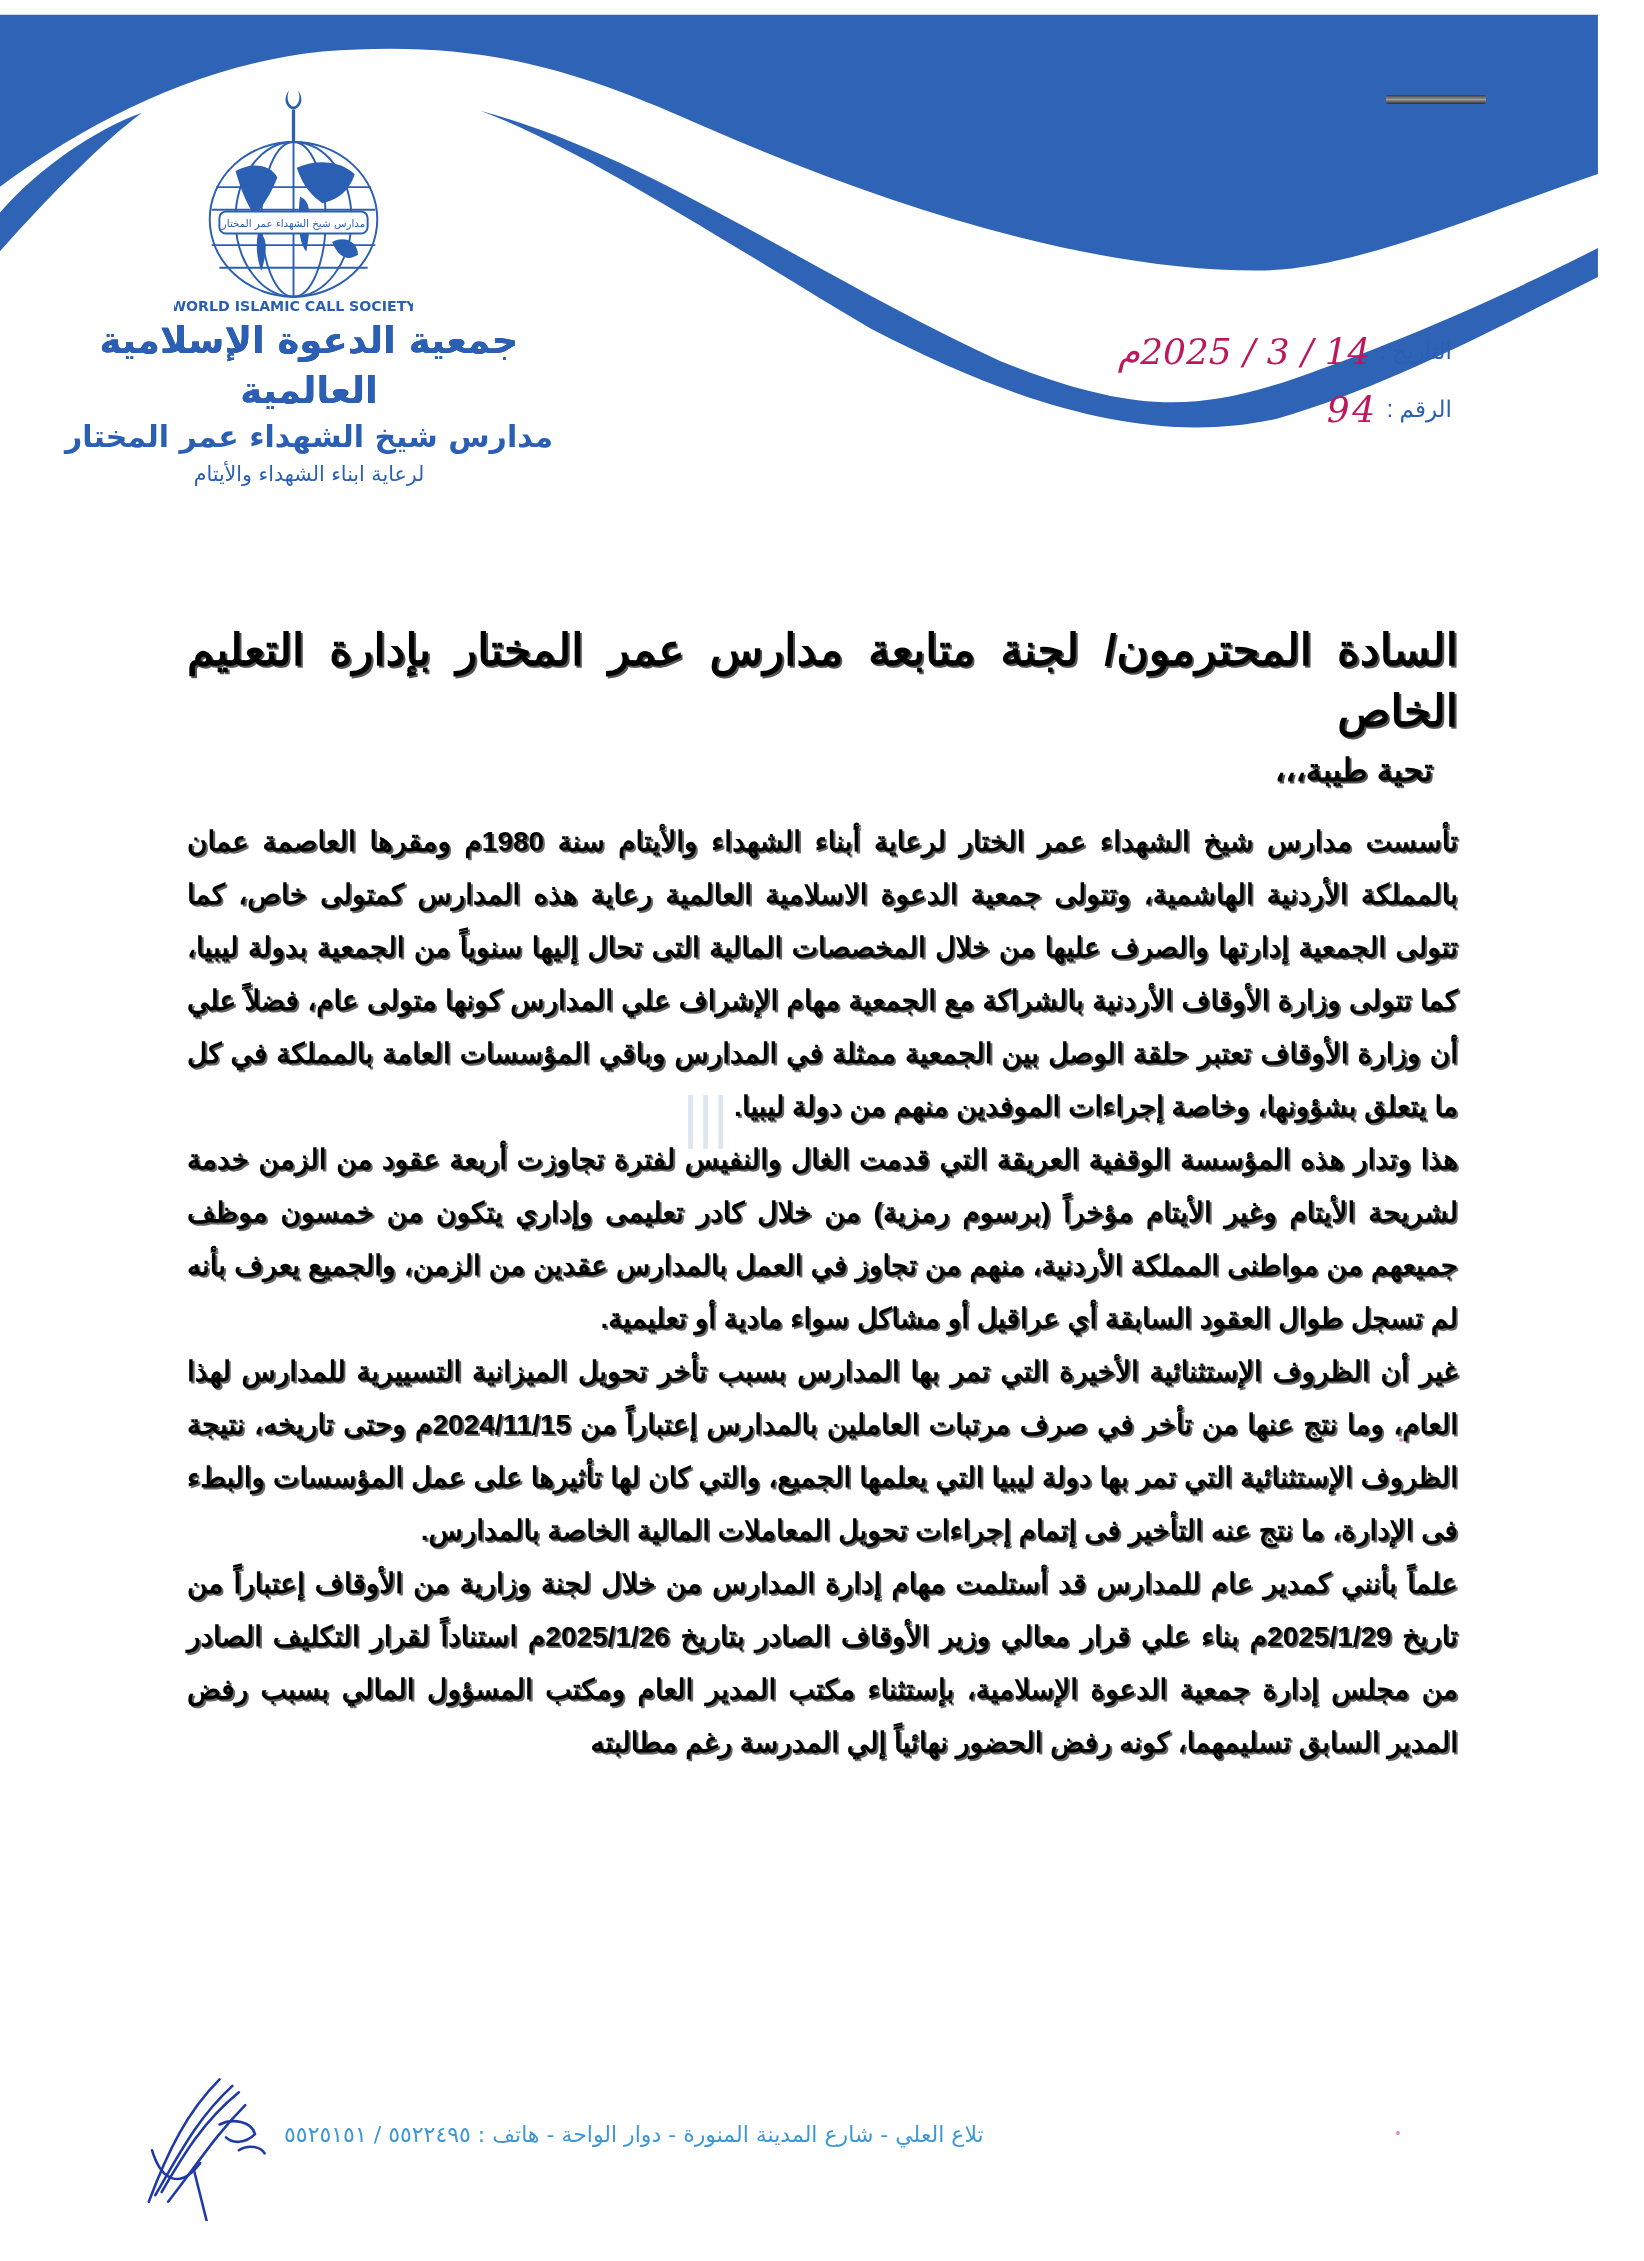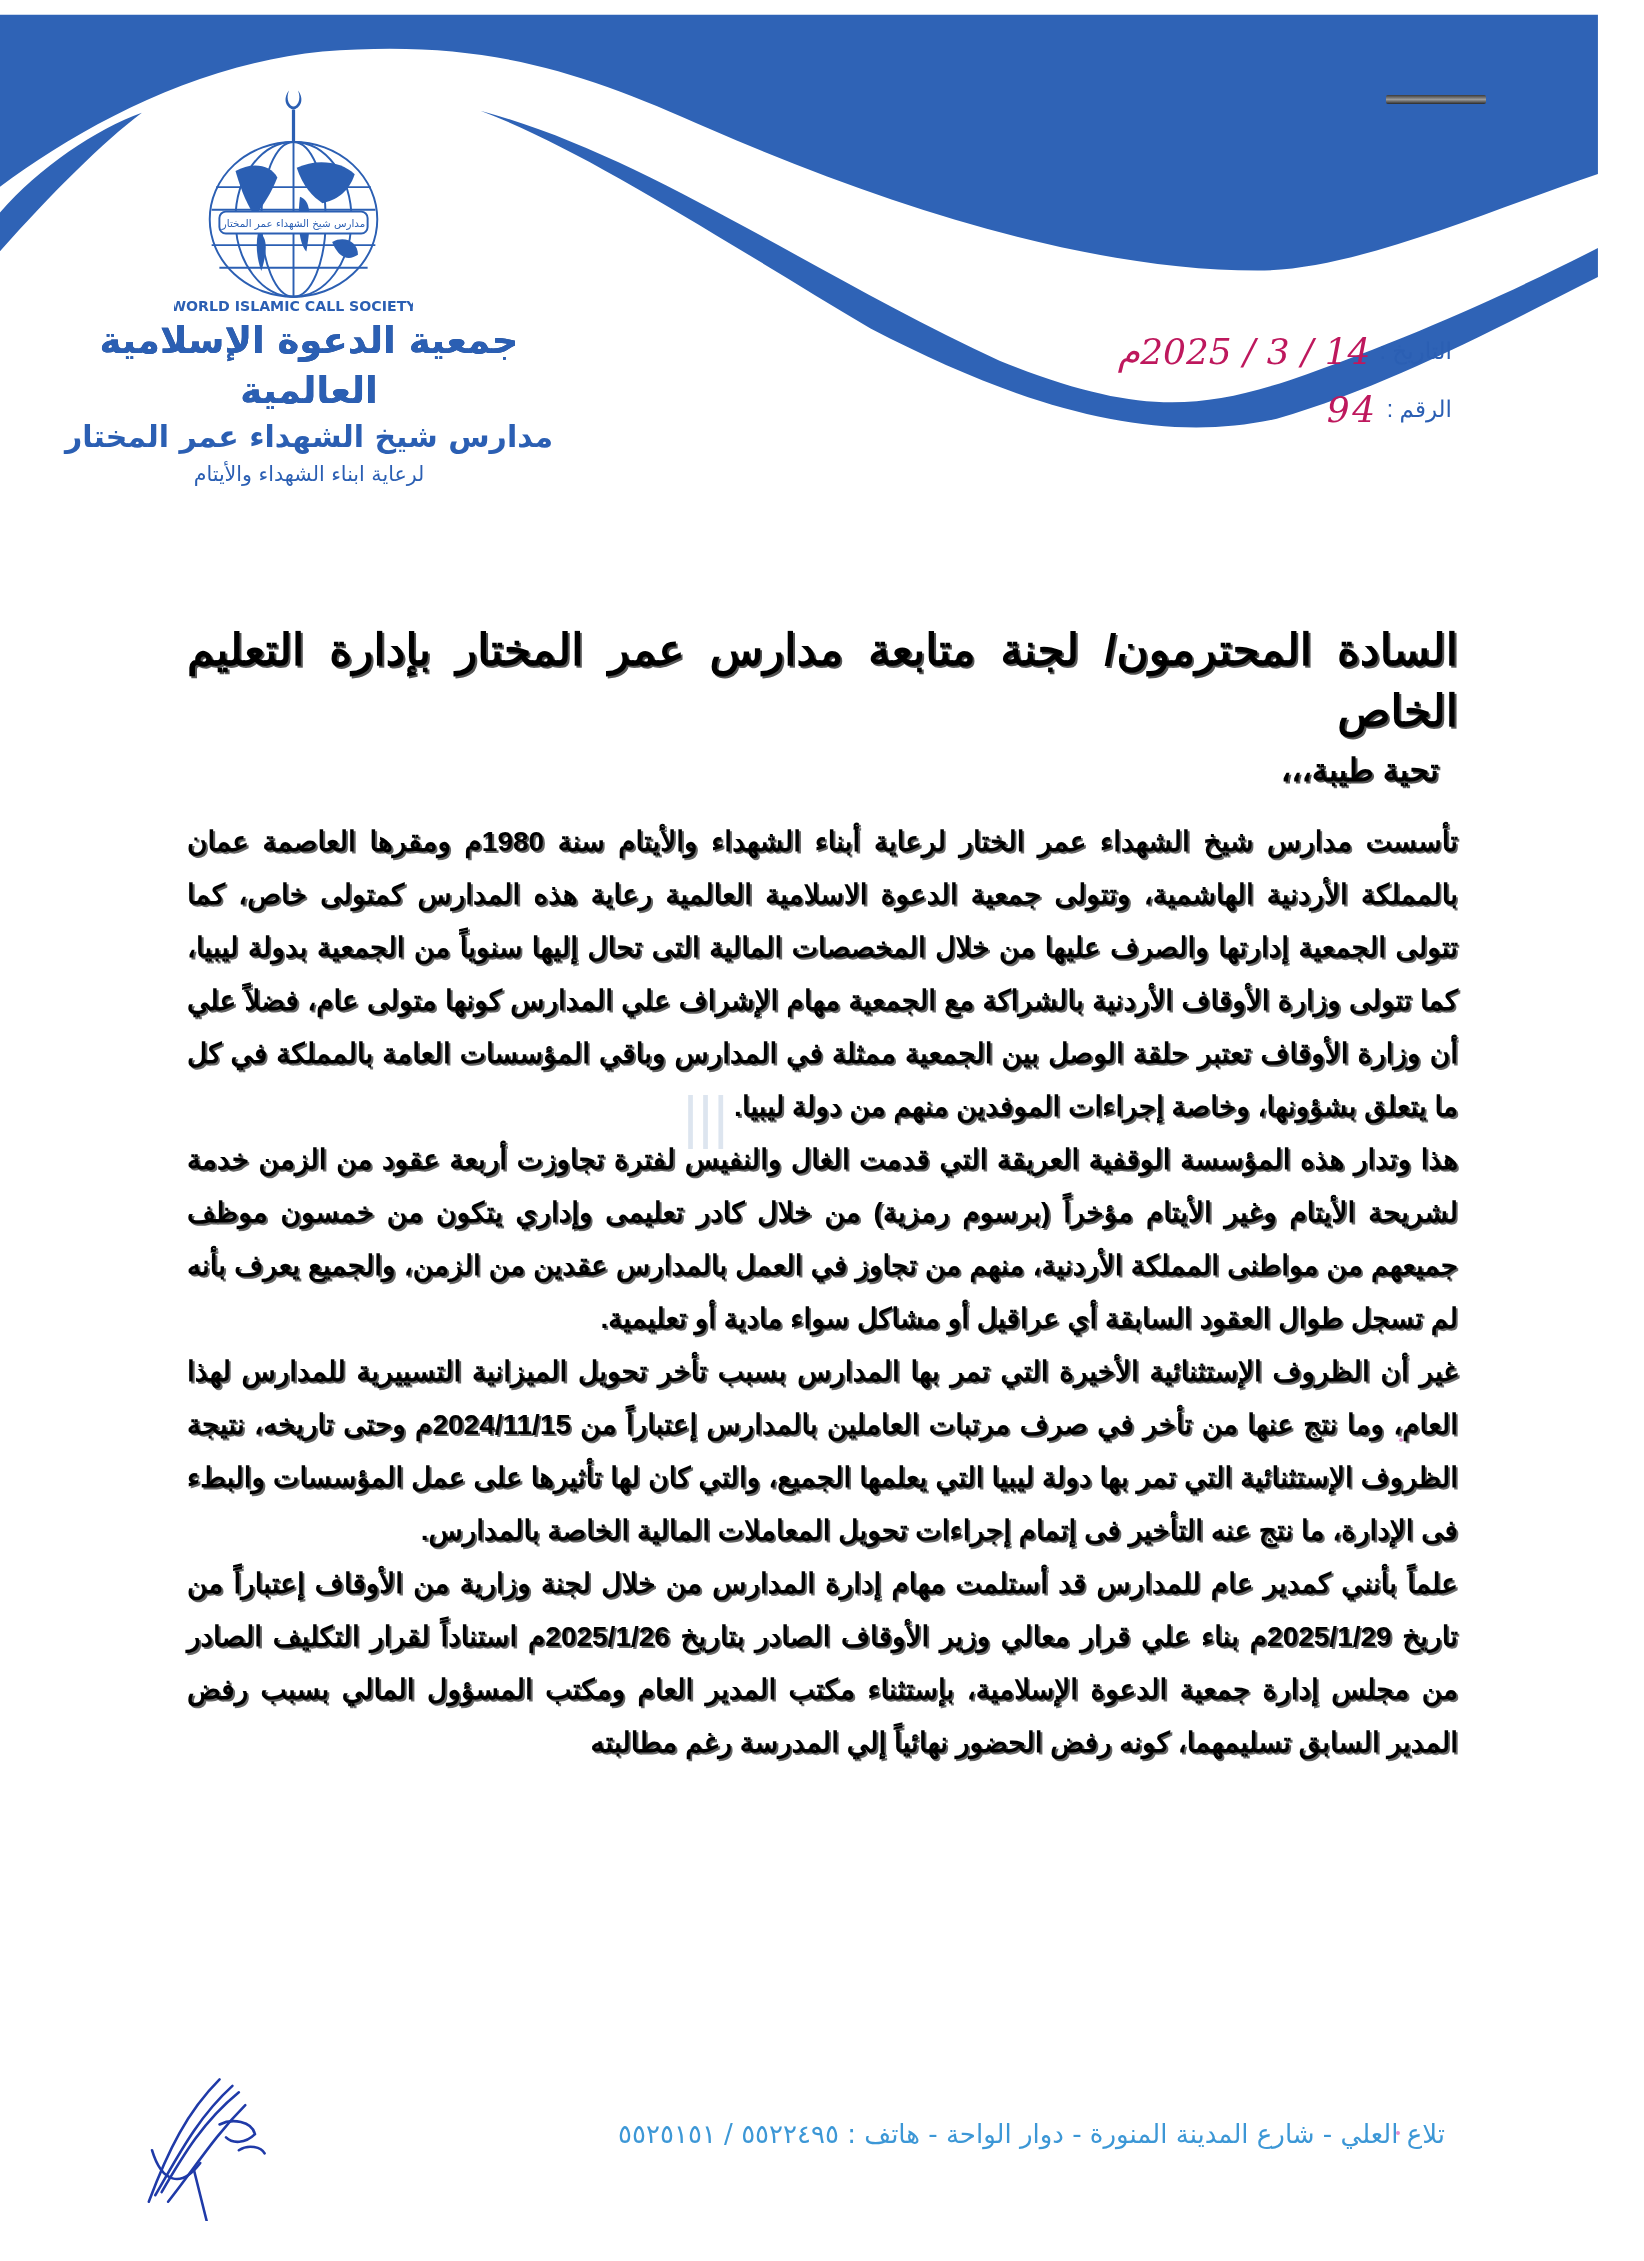--- a/index.html
+++ b/index.html
@@ -10,25 +10,25 @@
   .org-block { position:absolute; left:64px; top:316px; width:490px; text-align:center; direction:rtl; color:#2b5fb3; }
   .org-name { font-family:"DejaVu Sans", sans-serif; font-weight:bold; font-size:37px; line-height:50px; color:#2b5fb3; text-shadow:0 0 0.6px #1d3f80; }
   .org-school { font-weight:bold; font-size:30px; line-height:41px; }
   .org-care { font-size:20.6px; line-height:34px; }
   .org-founded { font-size:20.6px; line-height:34px; }
   .meta { position:absolute; right:193px; top:322px; direction:rtl; font-family:"Liberation Sans", sans-serif; font-size:23px; color:#2b5fb3; }
   .meta-row { height:58px; display:flex; align-items:center; gap:9px; }
   .hand { font-family:"DejaVu Serif", serif; font-style:italic; color:#be185d; font-size:36px; letter-spacing:2.6px; }
   .letter { position:absolute; left:187px; right:187px; top:619px; direction:rtl; text-align:justify; color:#000; font-family:"Liberation Sans", sans-serif; font-weight:bold; }
   .salutation { font-size:44px; line-height:61px; margin-right:0; text-shadow:1.9px 1.9px 0 #555; }
-  .greeting { font-size:32px; line-height:58px; margin-right:19px; text-shadow:1.9px 1.9px 0 #555; margin-bottom:16px; }
+  .greeting { font-size:32px; line-height:58px; margin-right:25px; text-shadow:1.9px 1.9px 0 #555; margin-bottom:16px; }
   .para { font-size:28px; line-height:53px; text-shadow:1.9px 1.9px 0 #666; text-align-last:right; }
   .para p { margin:0; }
   .signature { position:absolute; left:142px; top:2073px; width:168px; height:148px; }
-  .footer { position:absolute; left:284px; top:2108px; width:1161px; direction:rtl; text-align:right; color:#3c97d6; font-family:"DejaVu Sans", sans-serif; font-size:26px; line-height:53px; }
+  .footer { position:absolute; left:284px; top:2108px; width:1161px; direction:rtl; text-align:left; color:#3c97d6; font-family:"DejaVu Sans", sans-serif; font-size:22px; line-height:53px; }
   .watermark { position:absolute; left:683px; top:1083px; font-family:"Liberation Sans", sans-serif; font-size:58px; color:rgba(120,150,190,0.25); }
   .pink-dot { position:absolute; width:3.9px; height:3.9px; background:#e38bd0; border-radius:50%; }
 </style>
 </head>
 <body>
 
 <svg class="header-band" viewBox="0 0 2551 700" preserveAspectRatio="none">
   <path d="M0 23 L2478 23 L2478 270 C2300 330 2100 420 1950 420 C1700 420 1400 330 1100 200 C900 110 750 60 500 80 C300 100 120 200 0 290 Z" fill="#2f63b6"></path>
   <path d="M0 330 C60 260 150 200 220 175 C160 220 80 300 0 390 Z" fill="#2f63b6"></path>
   <path d="M745 172 C1000 240 1250 420 1550 560 C1750 640 1850 640 2000 590 C2200 520 2350 450 2478 385 L2478 430 C2300 520 2150 600 1980 650 C1800 690 1600 640 1350 510 C1100 360 900 230 745 172 Z" fill="#2f63b6"></path>

